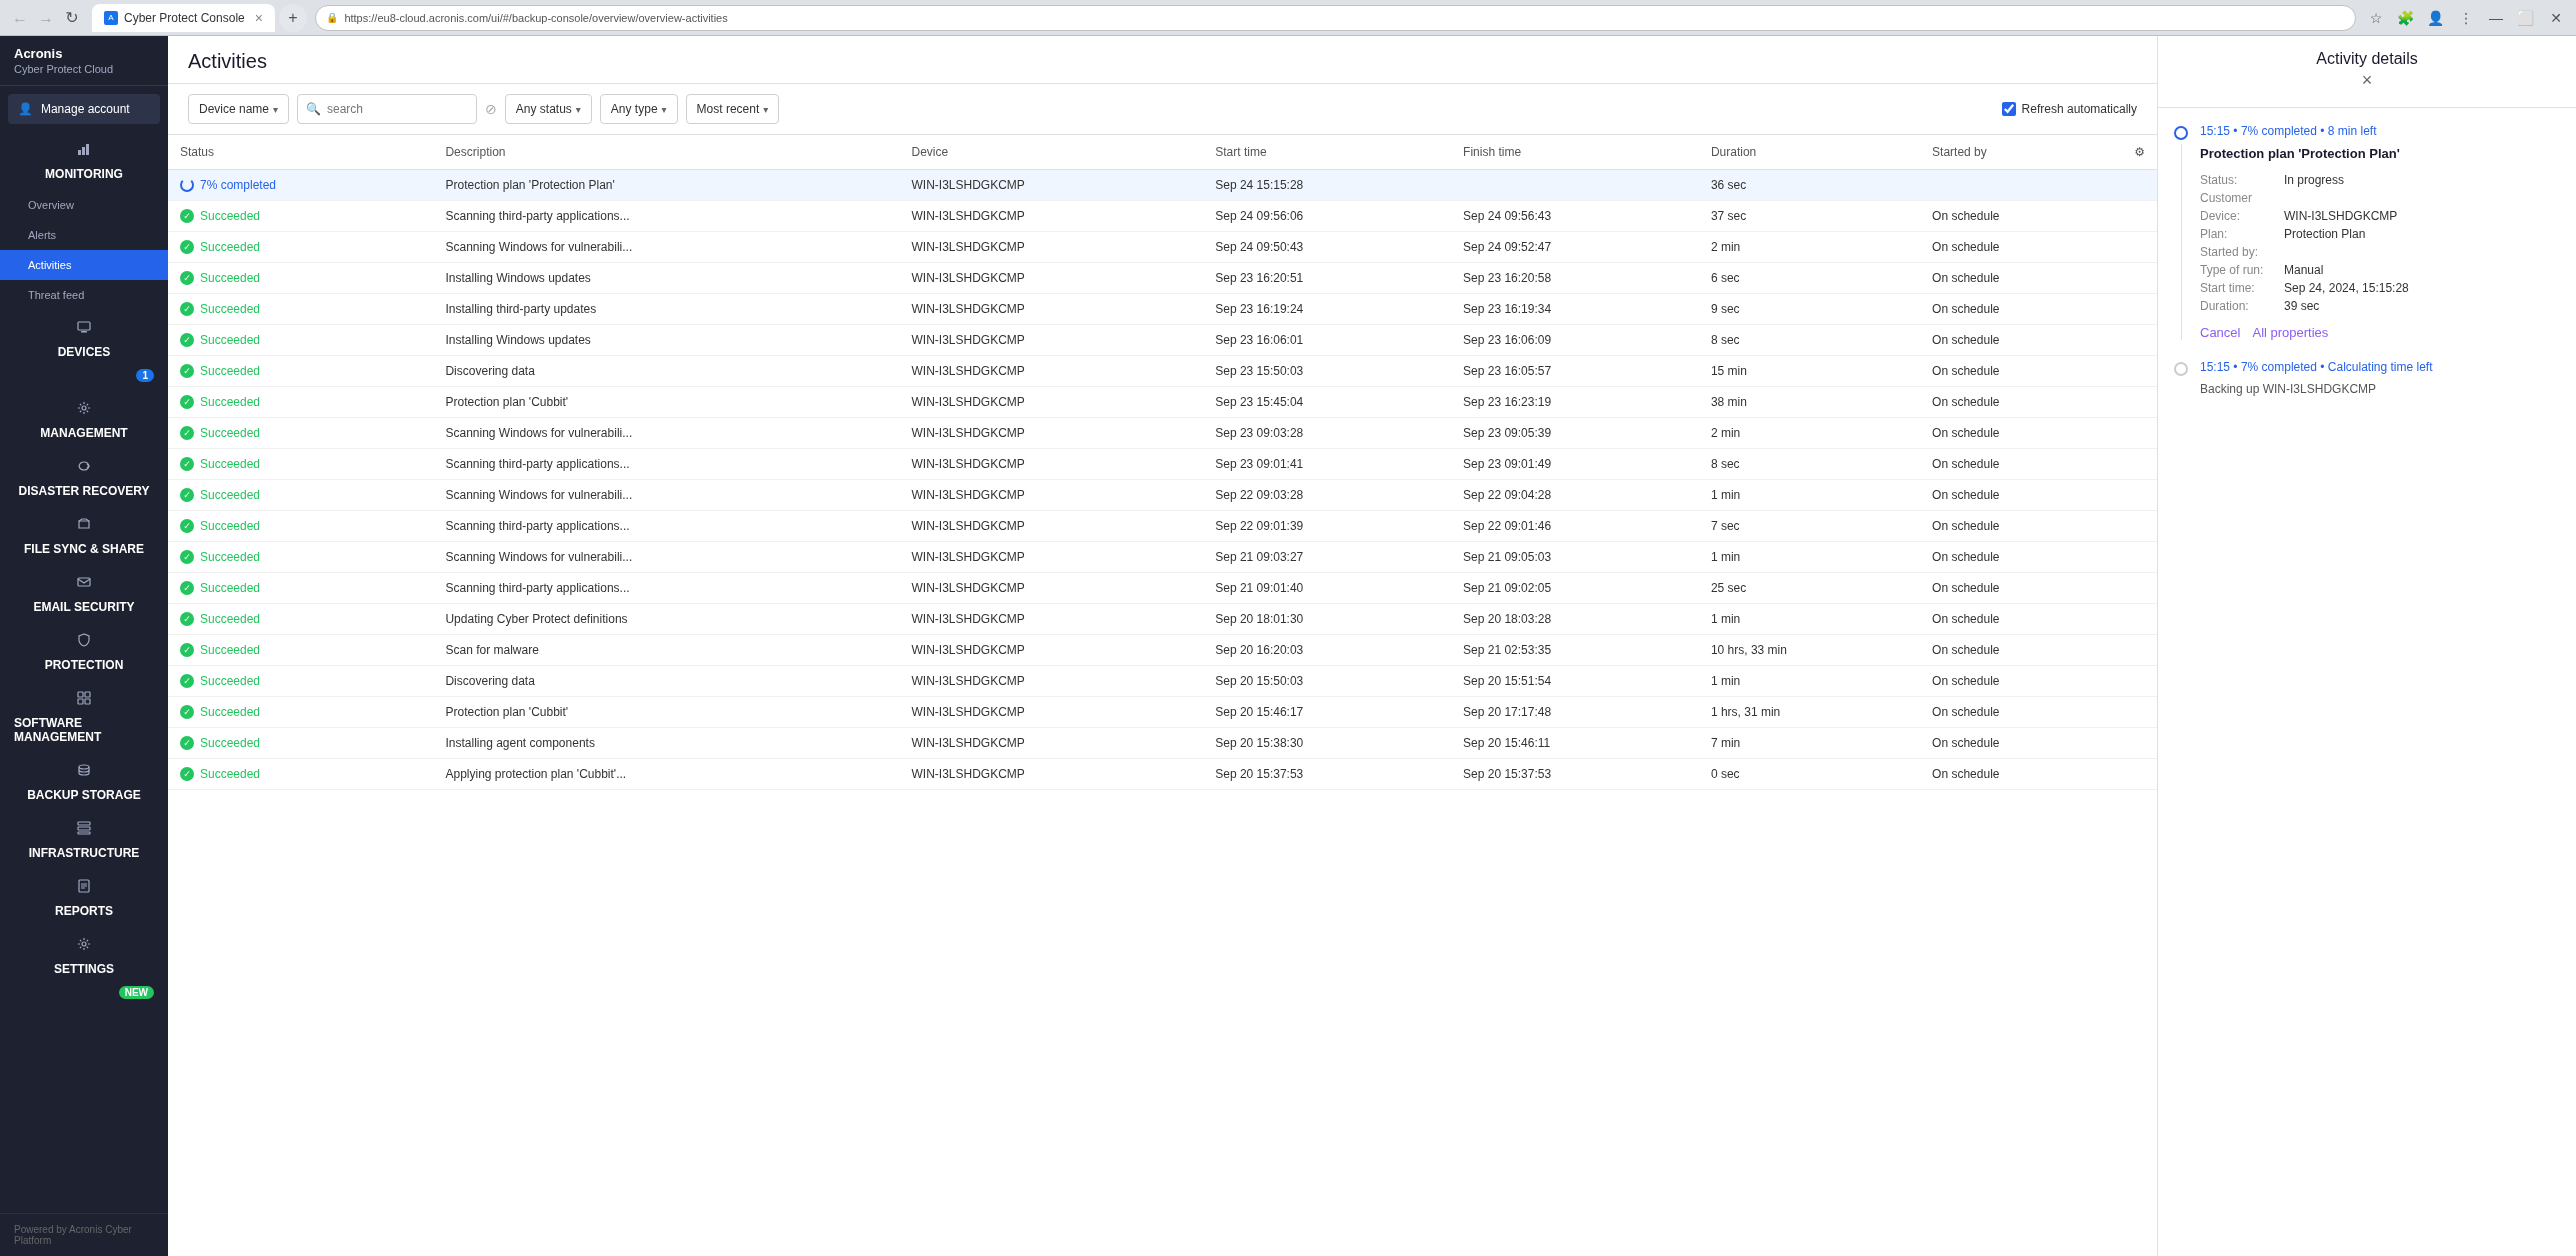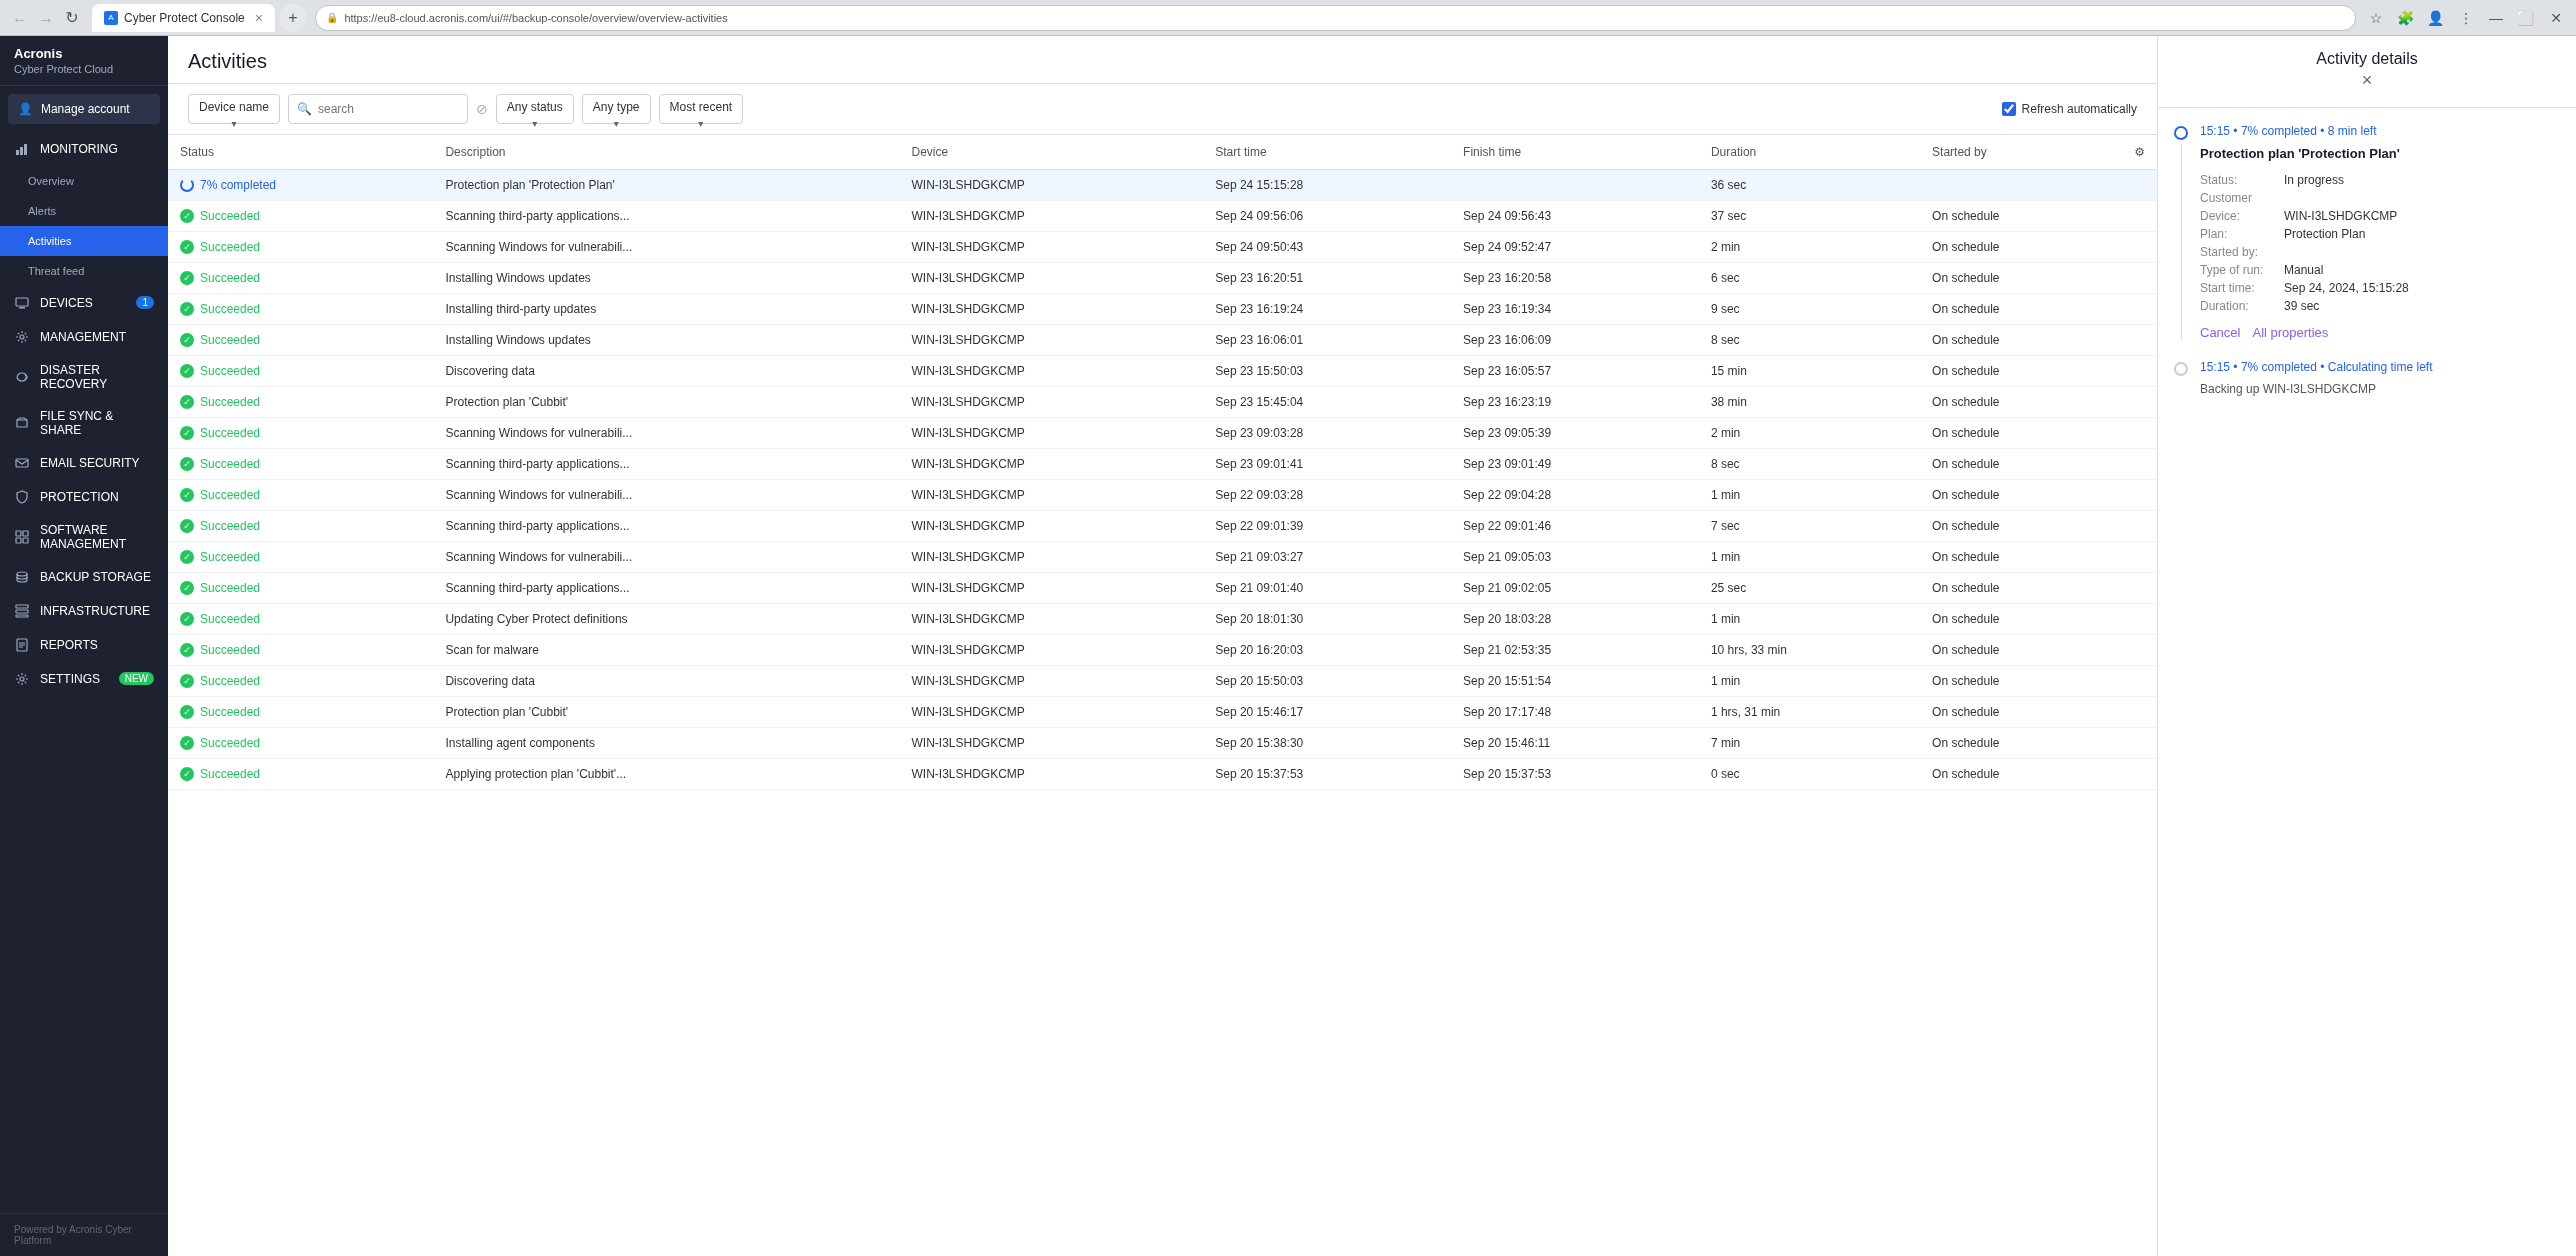--- a/index.html
+++ b/index.html
@@ -20,39 +20,39 @@
 
     
     .sidebar { width: 168px; background: #1e2230; display: flex; flex-direction: column; color: #fff; overflow-y: auto; flex-shrink: 0; }
     .sidebar-logo { padding: 10px 14px; border-bottom: 1px solid rgba(255,255,255,0.1); }
     .sidebar-logo-text { font-size: 13px; font-weight: 600; color: #fff; line-height: 1.3; }
     .sidebar-logo-sub { font-size: 11px; color: #a0a8c0; }
     .sidebar-manage { margin: 8px; }
     .sidebar-manage-btn { background: #2d3349; border: none; color: #fff; width: 100%; padding: 8px 10px; border-radius: 4px; cursor: pointer; text-align: left; font-size: 12px; display: flex; align-items: center; gap: 8px; }
     .sidebar-nav-item { display: flex; align-items: center; padding: 9px 14px; cursor: pointer; color: #a0a8c0; font-size: 12px; gap: 10px; position: relative; }
     .sidebar-nav-item.active { background: #2563eb; color: #fff; }
-    .sidebar-nav-item.parent { color: #fff; font-weight: 400; font-size: 12px; }
+    .sidebar-nav-item.parent { color: #fff; font-weight: 700; font-size: 12px; flex-direction: column; }
     .sidebar-nav-item.sub { padding-left: 28px; font-size: 11px; }
     .sidebar-nav-item.sub.active { background: #2563eb; color: #fff; }
     .nav-badge { background: #1a73e8; color: #fff; border-radius: 10px; padding: 1px 6px; font-size: 10px; margin-left: auto; }
     .nav-badge.new { background: #22c55e; }
     .sidebar-icon { width: 16px; height: 16px; display: flex; align-items: center; justify-content: center; flex-shrink: 0; }
     .sidebar-footer { margin-top: auto; padding: 10px 14px; font-size: 10px; color: #666; border-top: 1px solid rgba(255,255,255,0.07); }
 
     
     .content-area { flex: 1; display: flex; overflow: hidden; background: #f5f6fa; }
 
     
     .main-panel { flex: 1; display: flex; flex-direction: column; overflow: hidden; }
     .page-header { padding: 14px 20px 10px; background: #fff; border-bottom: 1px solid #e0e0e0; }
     .page-title { font-size: 20px; font-weight: 400; color: #1a1a2e; }
 
     
     .toolbar { padding: 10px 20px; background: #fff; border-bottom: 1px solid #e0e0e0; display: flex; align-items: center; gap: 8px; }
-    .filter-btn { display: flex; align-items: center; gap: 4px; padding: 5px 10px; border: 1px solid #d0d0d0; border-radius: 4px; background: #fff; cursor: pointer; font-size: 12px; color: #333; height: 30px; flex-direction: column; }
+    .filter-btn { display: flex; align-items: center; gap: 4px; padding: 5px 10px; border: 1px solid #d0d0d0; border-radius: 4px; background: #fff; cursor: pointer; font-size: 12px; color: #333; height: 30px; }
     .search-box { display: flex; align-items: center; border: 1px solid #d0d0d0; border-radius: 4px; background: #fff; height: 30px; padding: 0 8px; gap: 6px; flex: 0 0 180px; }
     .search-icon { color: #888; font-size: 12px; }
     .search-input { border: none; outline: none; font-size: 12px; color: #333; width: 100%; background: transparent; }
     .toolbar-spacer { flex: 1; }
     .refresh-check { display: flex; align-items: center; gap: 6px; font-size: 12px; color: #333; }
     .checkbox { width: 14px; height: 14px; accent-color: #2563eb; }
     .chevron { font-size: 10px; color: #666; }
 
     
     .table-container { flex: 1; overflow-y: auto; background: #fff; }

